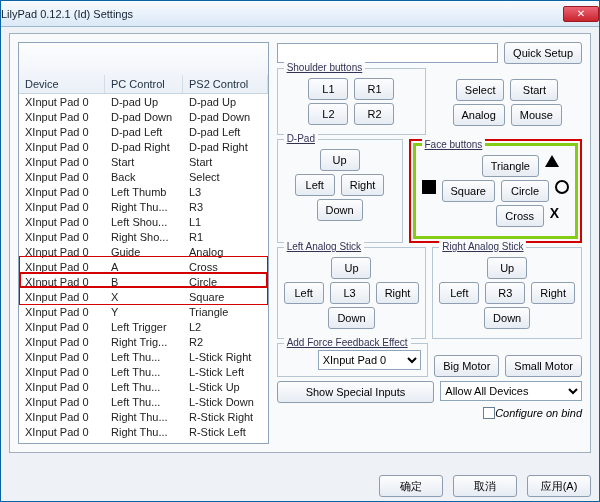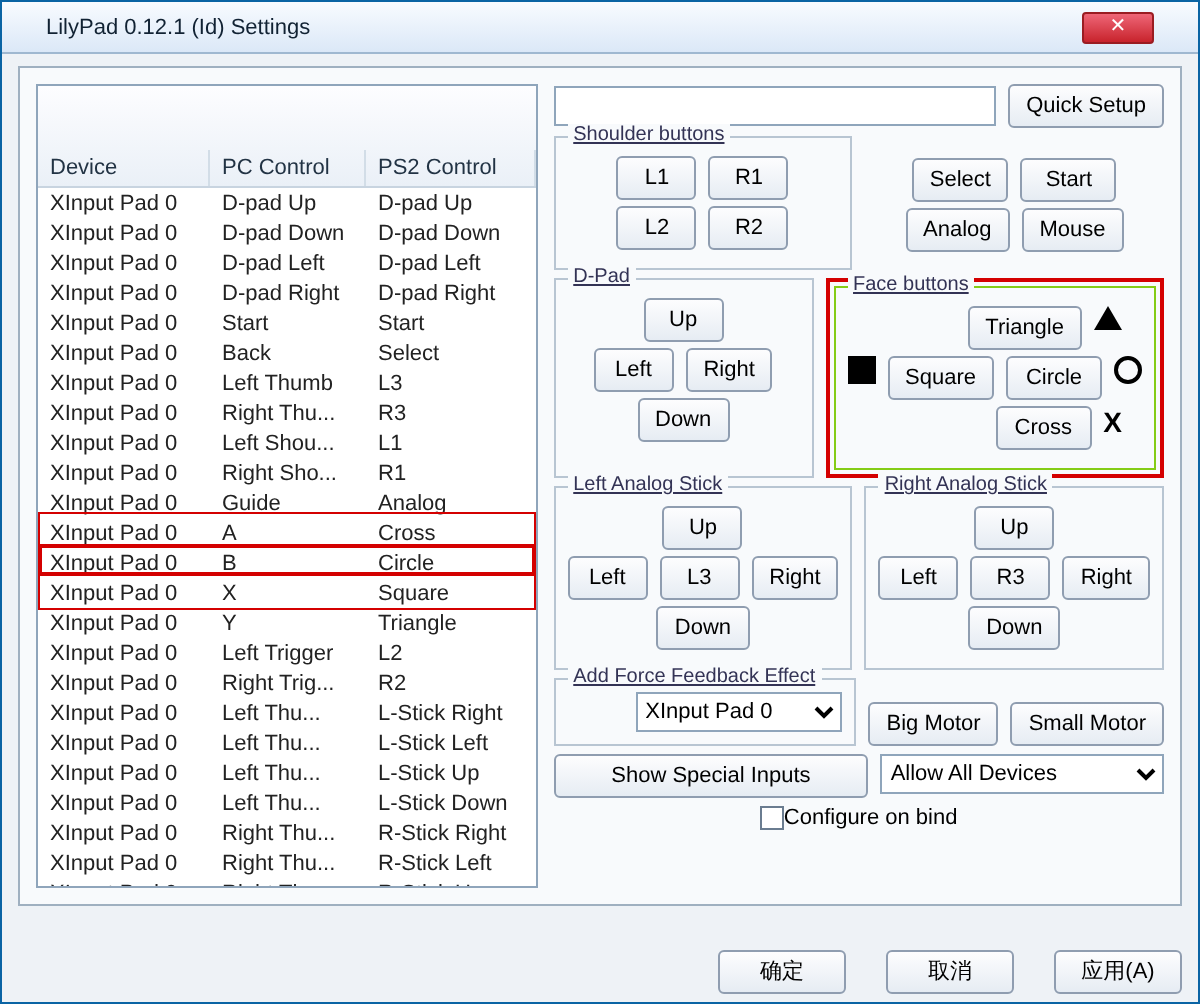--- a/index.html
+++ b/index.html
@@ -1,18 +1,18 @@
 <!DOCTYPE html>
 <html><head>
 <meta charset="utf-8">
 <style>
   * { box-sizing: border-box; font-family: "Segoe UI", Tahoma, sans-serif; font-size: 11px; }
   body { margin: 0; background: #fff; }
   .window { width: 600px; height: 502px; border: 1px solid #0a64a4; position: relative; background: #eef2f6; }
-  .titlebar { height: 26px; background: linear-gradient(#f8fbff,#dbe8f7); border-bottom: 1px solid #9fb8d0; display: flex; align-items: center; padding: 0 22px; }
+  .titlebar { height: 26px; background: linear-gradient(#f8fbff,#dbe8f7); border-bottom: 1px solid #9fb8d0; display: flex; align-items: center; padding: 0 0; }
   .titlebar .title { flex: 1; color: #123; }
   .titlebar .close { width: 36px; height: 16px; background: linear-gradient(#e67,#c8232c); border: 1px solid #9a1c22; border-radius: 2px; color: #fff; text-align: center; line-height: 13px; font-size: 10px; }
   .client { position: absolute; top: 32px; left: 8px; right: 8px; bottom: 30px; }
   .tabs { display: flex; gap: 0; margin-bottom: -1px; }
   .tab { padding: 2px 12px; border: 1px solid #9fb0c0; background: #f4f7fa; border-bottom: 1px solid #9fb0c0; position: relative; top: 1px; }
   .tab.active { background: #fff; border-bottom: 1px solid #fff; font-weight: 400; }
   .tabpage { border: 1px solid #9fb0c0; background: #f8fafc; height: calc(100% - 18px); padding: 8px; display: flex; gap: 8px; overflow: hidden; }
   
   .listwrap { width: 260px; display: flex; flex-direction: column; }
   .list { border: 1px solid #8fa5bb; background: #fff; height: 100%; overflow: hidden; position: relative; }
@@ -32,22 +32,22 @@
   .group > .legend { position: absolute; top: -7px; left: 6px; background: #f8fafc; padding: 0 3px; color: #335; font-size: 10px; text-decoration: underline; }
   .rowflex { display: flex; gap: 6px; justify-content: center; margin: 3px 0; }
   .two-col { display: grid; grid-template-columns: 1fr 1fr; gap: 6px; }
   .face-outer { border: 2px solid #d40000; padding: 2px; }
   .shape { display:inline-block; width:14px; height:14px; vertical-align:middle; }
   .sq { border:2px solid #000; background:#000; }
   .tri { width:0; height:0; border-left:7px solid transparent; border-right:7px solid transparent; border-bottom:12px solid #000; background:none; }
   .circ { border:2px solid #000; border-radius:50%; }
   .x { font-size:14px; font-weight:bold; }
   select { height: 20px; border: 1px solid #8fa5bb; background: #fff; }
-  .footer { position: absolute; bottom: 4px; right: 8px; display: flex; gap: 20px; }
-  .checkbox { display:flex; align-items:center; gap:0; justify-content:center; }
+  .footer { position: absolute; bottom: 4px; right: 8px; display: flex; gap: 10px; }
+  .checkbox { display:flex; align-items:center; gap:0; justify-content:flex-end;font-style:italic; }
   .checkbox .box { width:12px; height:12px; border:1px solid #6a7c90; background:#fff; }
 </style>
 </head>
 <body>
 
 <div class="window">
   <div class="titlebar">
     <span class="title">LilyPad 0.12.1 (Id) Settings</span>
     <div class="close">✕</div>
   </div>
@@ -228,21 +228,21 @@
               </div>
             <div class="rowflex">
               <div class="btn w40">Left</div>
               <div class="btn w40">Right</div>
             </div>
             <div class="rowflex">
                 <div class="btn w40">Down</div>
               </div>
           </div>
           <div class="face-outer">
-            <div class="group" style="border:1px solid #84cc16;">
+            <div class="group" style="border:3px solid #84cc16;">
               <div class="legend">Face buttons</div>
               <div class="rowflex" style="justify-content:flex-end; padding-right:10px;">
                 <div class="btn">Triangle</div>
                 <span class="shape tri"></span>
               </div>
               <div class="rowflex">
                 <span class="shape sq"></span>
                 <div class="btn">Square</div>
                 <div class="btn">Circle</div>
                 <span class="shape circ"></span>

